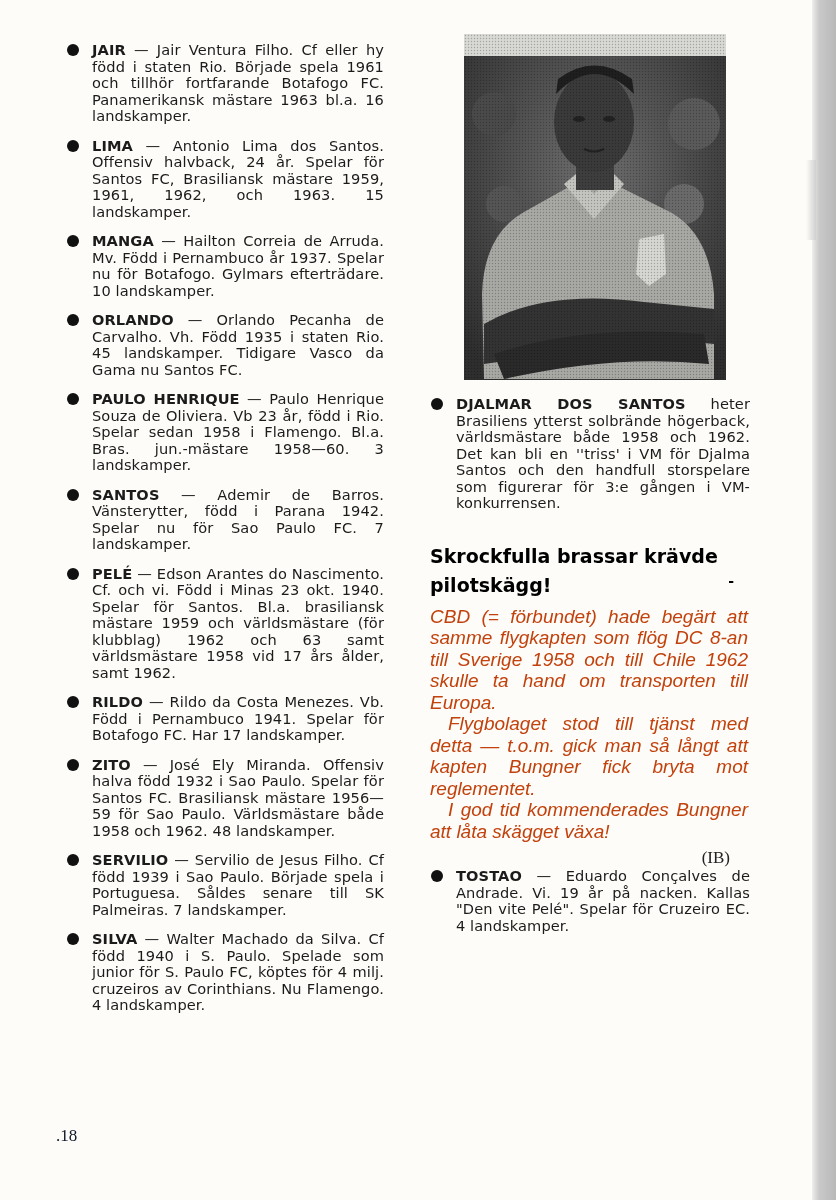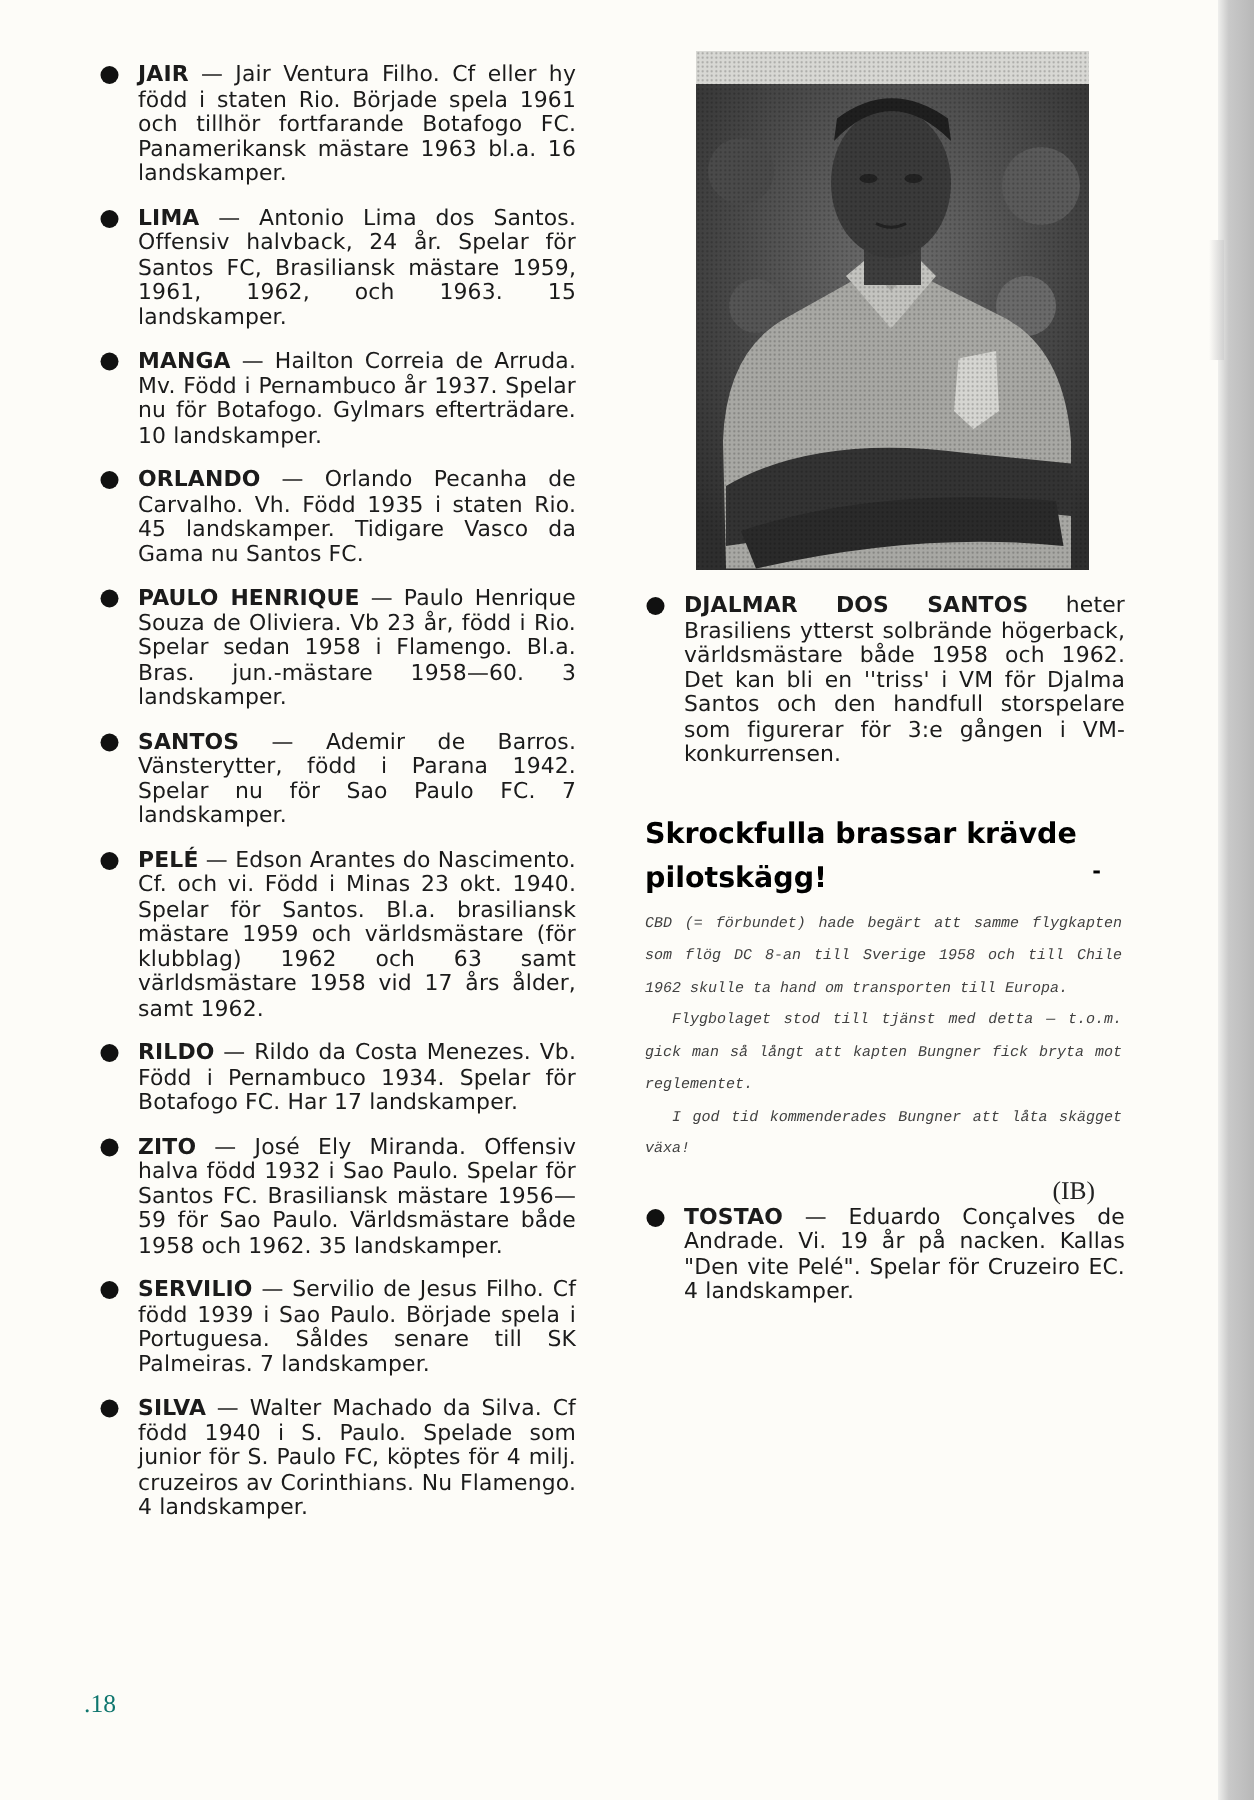--- a/index.html
+++ b/index.html
@@ -60,62 +60,62 @@
     line-height: 29px;
     color: #000000;
     position: relative;
     width: 310px;
   }
   .headline .dash {
     position: absolute; right: 6px; bottom: 4px; font-size: 14px;
   }
   .story {
     margin-top: 6px;
-    font-family: Liberation Mono, monospace;
+    font-family: Liberation Sans, sans-serif;
     font-style: italic;
-    font-size: 10px;
+    font-size: 19px;
     line-height: 21.5px;
     width: 318px;
     text-align: justify;
-    color: #404040;
+    color: #c2410c;
   }
   .story p { margin: 0; }
   .story p.indent { text-indent: 18px; }
   .signature {
     font-family: "Liberation Serif", serif;
     font-size: 17px;
     text-align: right;
     width: 300px;
     margin-top: 6px;
     color: #222;
   }
   .tostao { padding-left: 0; }
   .tostao .entry { padding-left: 26px; }
 
   .page-number {
     position: absolute; left: 56px; top: 1126px;
     font-family: "Liberation Serif", serif;
-    font-size: 17px; color: #0f766e;
+    font-size: 17px; color: #0f172a;
   }
 </style>
 </head>
 <body>
 
 <div class="page-edge"></div>
 
 <div class="col-left">
   <div class="entry"><span class="bullet"></span><span class="name">JAIR</span><span> — Jair Ventura Filho. Cf eller hy född i staten Rio. Började spela 1961 och tillhör fortfarande Botafogo FC. Panamerikansk mästare 1963 bl.a. 16 landskamper.</span></div>
   <div class="entry"><span class="bullet"></span><span class="name">LIMA</span><span> — Antonio Lima dos Santos. Offensiv halvback, 24 år. Spelar för Santos FC, Brasiliansk mästare 1959, 1961, 1962, och 1963. 15 landskamper.</span></div>
   <div class="entry"><span class="bullet"></span><span class="name">MANGA</span><span> — Hailton Correia de Arruda. Mv. Född i Pernambuco år 1937. Spelar nu för Botafogo. Gylmars efterträdare. 10 landskamper.</span></div>
   <div class="entry"><span class="bullet"></span><span class="name">ORLANDO</span><span> — Orlando Pecanha de Carvalho. Vh. Född 1935 i staten Rio. 45 landskamper. Tidigare Vasco da Gama nu Santos FC.</span></div>
   <div class="entry"><span class="bullet"></span><span class="name">PAULO HENRIQUE</span><span> — Paulo Henrique Souza de Oliviera. Vb 23 år, född i Rio. Spelar sedan 1958 i Flamengo. Bl.a. Bras. jun.-mästare 1958—60. 3 landskamper.</span></div>
   <div class="entry"><span class="bullet"></span><span class="name">SANTOS</span><span> — Ademir de Barros. Vänsterytter, född i Parana 1942. Spelar nu för Sao Paulo FC. 7 landskamper.</span></div>
   <div class="entry"><span class="bullet"></span><span class="name">PELÉ</span><span> — Edson Arantes do Nascimento. Cf. och vi. Född i Minas 23 okt. 1940. Spelar för Santos. Bl.a. brasiliansk mästare 1959 och världsmästare (för klubblag) 1962 och 63 samt världsmästare 1958 vid 17 års ålder, samt 1962.</span></div>
-  <div class="entry"><span class="bullet"></span><span class="name">RILDO</span><span> — Rildo da Costa Menezes. Vb. Född i Pernambuco 1934. Spelar för Botafogo FC. Har 17 landskamper.</span></div>
-  <div class="entry"><span class="bullet"></span><span class="name">ZITO</span><span> — José Ely Miranda. Offensiv halva född 1932 i Sao Paulo. Spelar för Santos FC. Brasiliansk mästare 1956—59 för Sao Paulo. Världsmästare både 1958 och 1962. 35 landskamper.</span></div>
+  <div class="entry"><span class="bullet"></span><span class="name">RILDO</span><span> — Rildo da Costa Menezes. Vb. Född i Pernambuco 1941. Spelar för Botafogo FC. Har 17 landskamper.</span></div>
+  <div class="entry"><span class="bullet"></span><span class="name">ZITO</span><span> — José Ely Miranda. Offensiv halva född 1932 i Sao Paulo. Spelar för Santos FC. Brasiliansk mästare 1956—59 för Sao Paulo. Världsmästare både 1958 och 1962. 48 landskamper.</span></div>
   <div class="entry"><span class="bullet"></span><span class="name">SERVILIO</span><span> — Servilio de Jesus Filho. Cf född 1939 i Sao Paulo. Började spela i Portuguesa. Såldes senare till SK Palmeiras. 7 landskamper.</span></div>
   <div class="entry"><span class="bullet"></span><span class="name">SILVA</span><span> — Walter Machado da Silva. Cf född 1940 i S. Paulo. Spelade som junior för S. Paulo FC, köptes för 4 milj. cruzeiros av Corinthians. Nu Flamengo. 4 landskamper.</span></div>
 </div>
 
 <div class="col-right">
   <div class="photo">
     <svg width="262" height="346" viewBox="0 0 262 346">
       <defs>
         <pattern id="halftone" width="3" height="3" patternUnits="userSpaceOnUse">
           <rect width="3" height="3" fill="rgba(0,0,0,0)"></rect>

